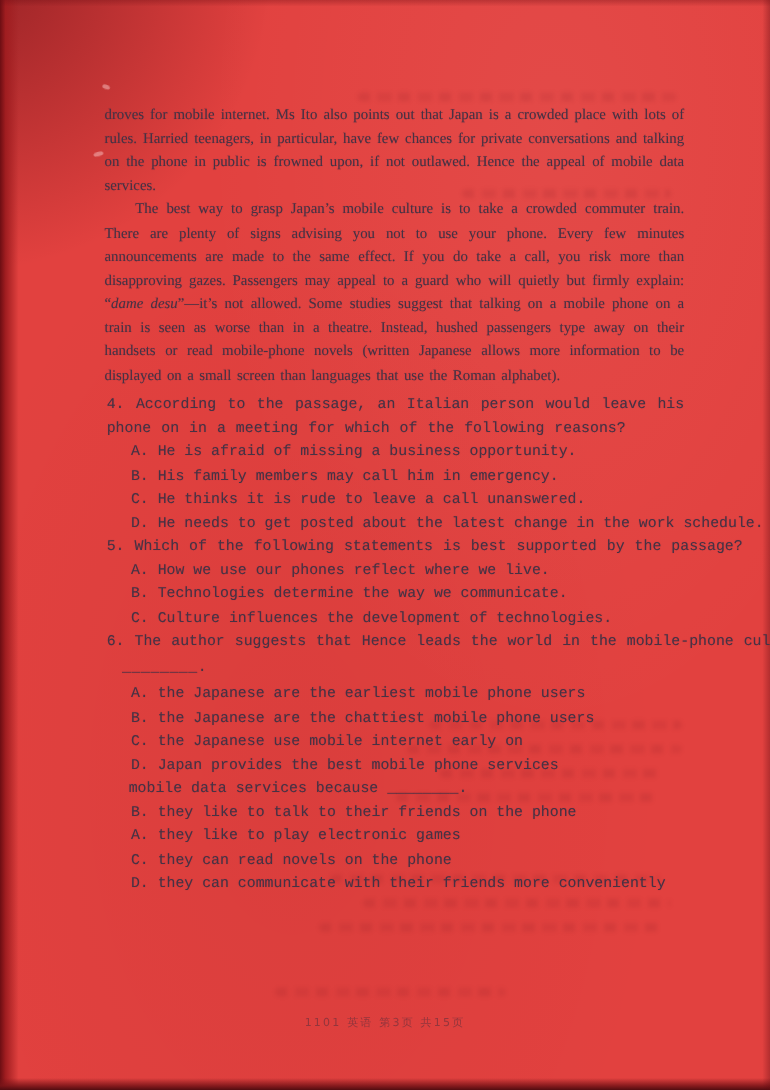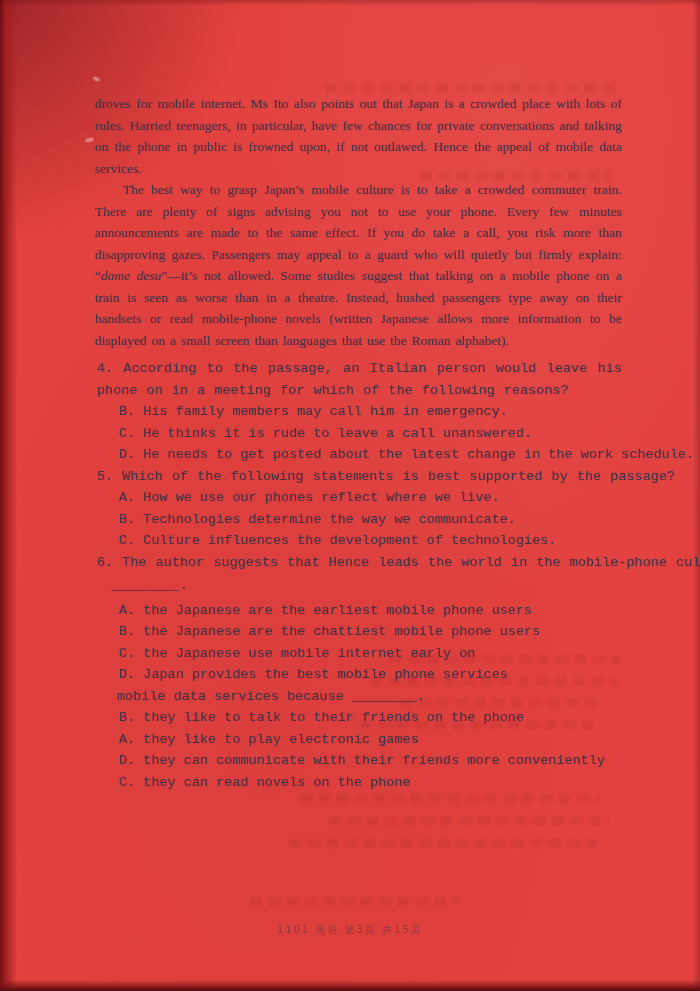--- a/index.html
+++ b/index.html
@@ -106,20 +106,21 @@
   <div class="content">
 
     <p class="para">droves for mobile internet. Ms Ito also points out that Japan is a crowded place with lots of rules. Harried teenagers, in particular, have few chances for private conversations and talking on the phone in public is frowned upon, if not outlawed. Hence the appeal of mobile data services.</p>
 
     <p class="para indent"><span>The best way to grasp Japan’s mobile culture is to take a crowded commuter train. There are plenty of signs advising you not to use your phone. Every few minutes announcements are made to the same effect. If you do take a call, you risk more than disapproving gazes. Passengers may appeal to a guard who will quietly but firmly explain: “</span><i class="jp">dame desu</i><span>”—it’s not allowed. Some studies suggest that talking on a mobile phone on a train is seen as worse than in a theatre. Instead, hushed passengers type away on their handsets or read mobile-phone novels (written Japanese allows more information to be displayed on a small screen than languages that use the Roman alphabet).</span></p>
 
     <div class="questions">
 
       <div class="question">
         <div class="stem"><span class="qnum">4.</span> <span>According to the passage, an Italian person would leave his phone on in a meeting for which of the following reasons?</span></div>
+        <div class="option">A. He is afraid of missing a business opportunity.</div>
         <div class="option">B. His family members may call him in emergency.</div>
         <div class="option">C. He thinks it is rude to leave a call unanswered.</div>
         <div class="option">D. He needs to get posted about the latest change in the work schedule.</div>
       </div>
 
       <div class="question">
         <div class="stem oneline"><span class="qnum">5.</span> <span>Which of the following statements is best supported by the passage?</span></div>
         <div class="option">A. How we use our phones reflect where we live.</div>
         <div class="option">B. Technologies determine the way we communicate.</div>
         <div class="option">C. Culture influences the development of technologies.</div>
@@ -131,22 +132,22 @@
         <div class="option">A. the Japanese are the earliest mobile phone users</div>
         <div class="option">B. the Japanese are the chattiest mobile phone users</div>
         <div class="option">C. the Japanese use mobile internet early on</div>
         <div class="option">D. Japan provides the best mobile phone services</div>
       </div>
 
       <div class="question">
         <div class="stem2">mobile data services because ________.</div>
         <div class="option">B. they like to talk to their friends on the phone</div>
         <div class="option">A. they like to play electronic games</div>
+        <div class="option">C. they can read novels on the phone</div>
         <div class="option">D. they can communicate with their friends more conveniently</div>
-        <div class="option">C. they can read novels on the phone</div>
       </div>
 
     </div>
   </div>
 
   <div class="footer">1101 英语 第3页 共15页</div>
 
 </div>
 
 </body></html>

